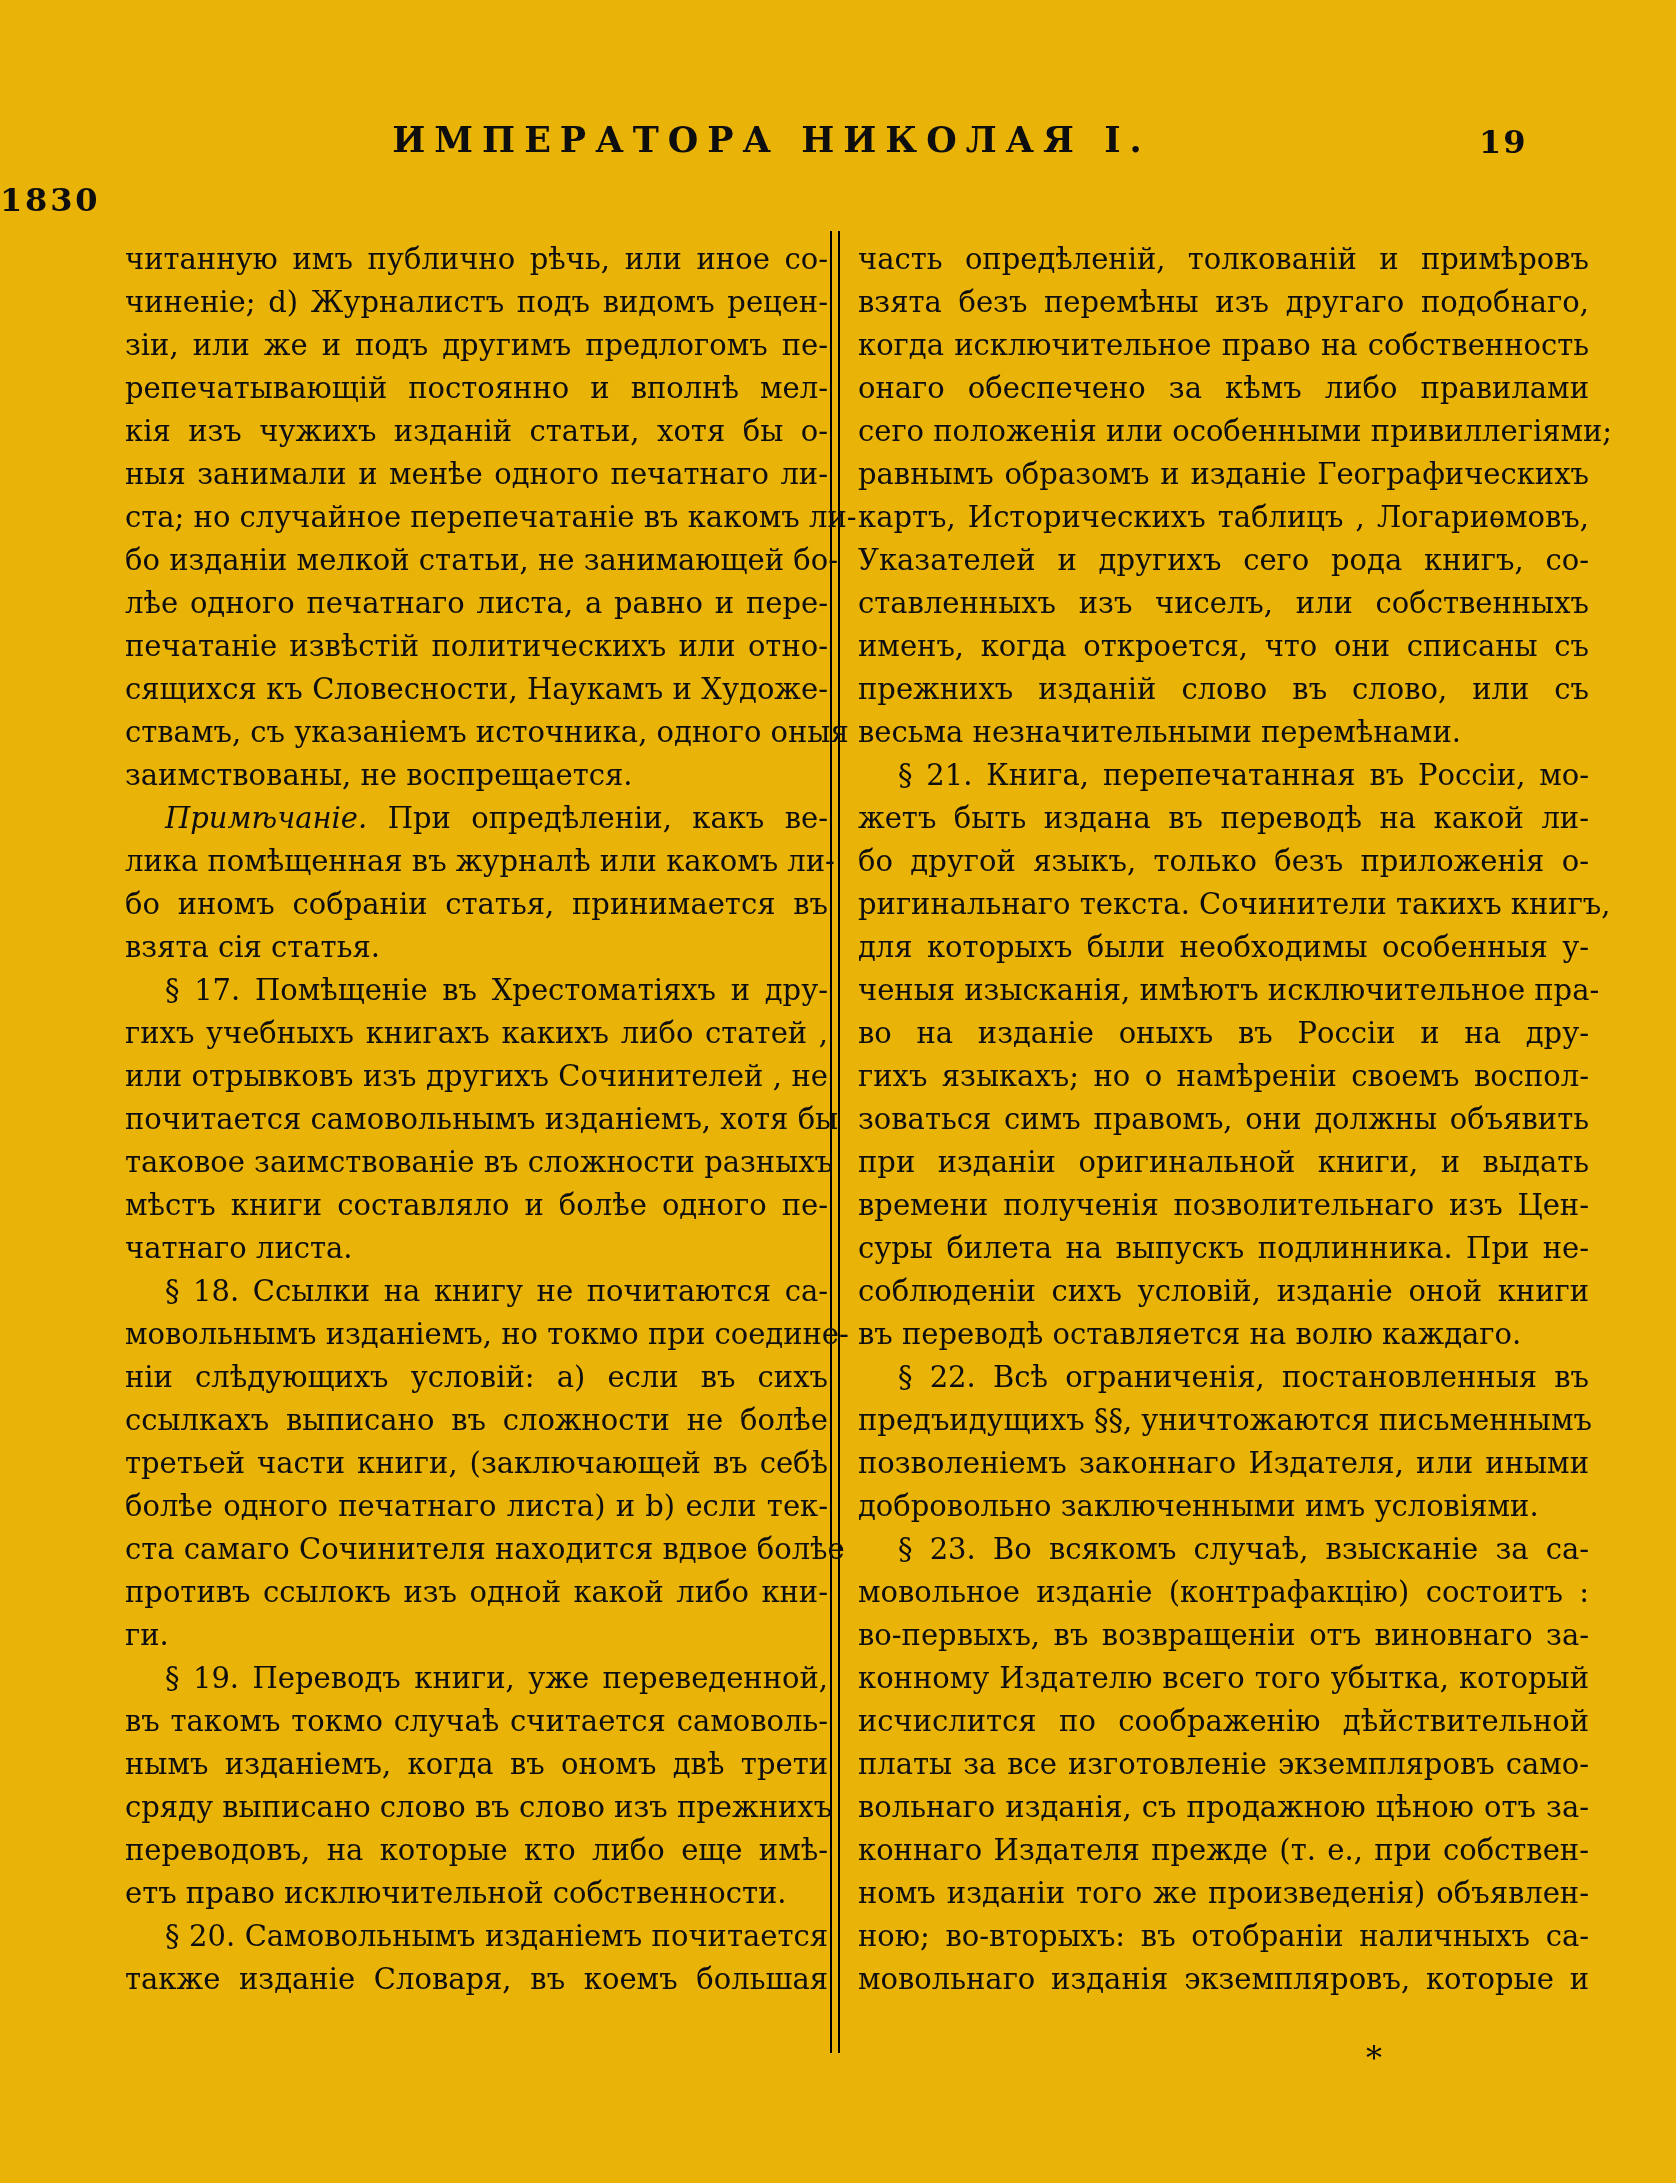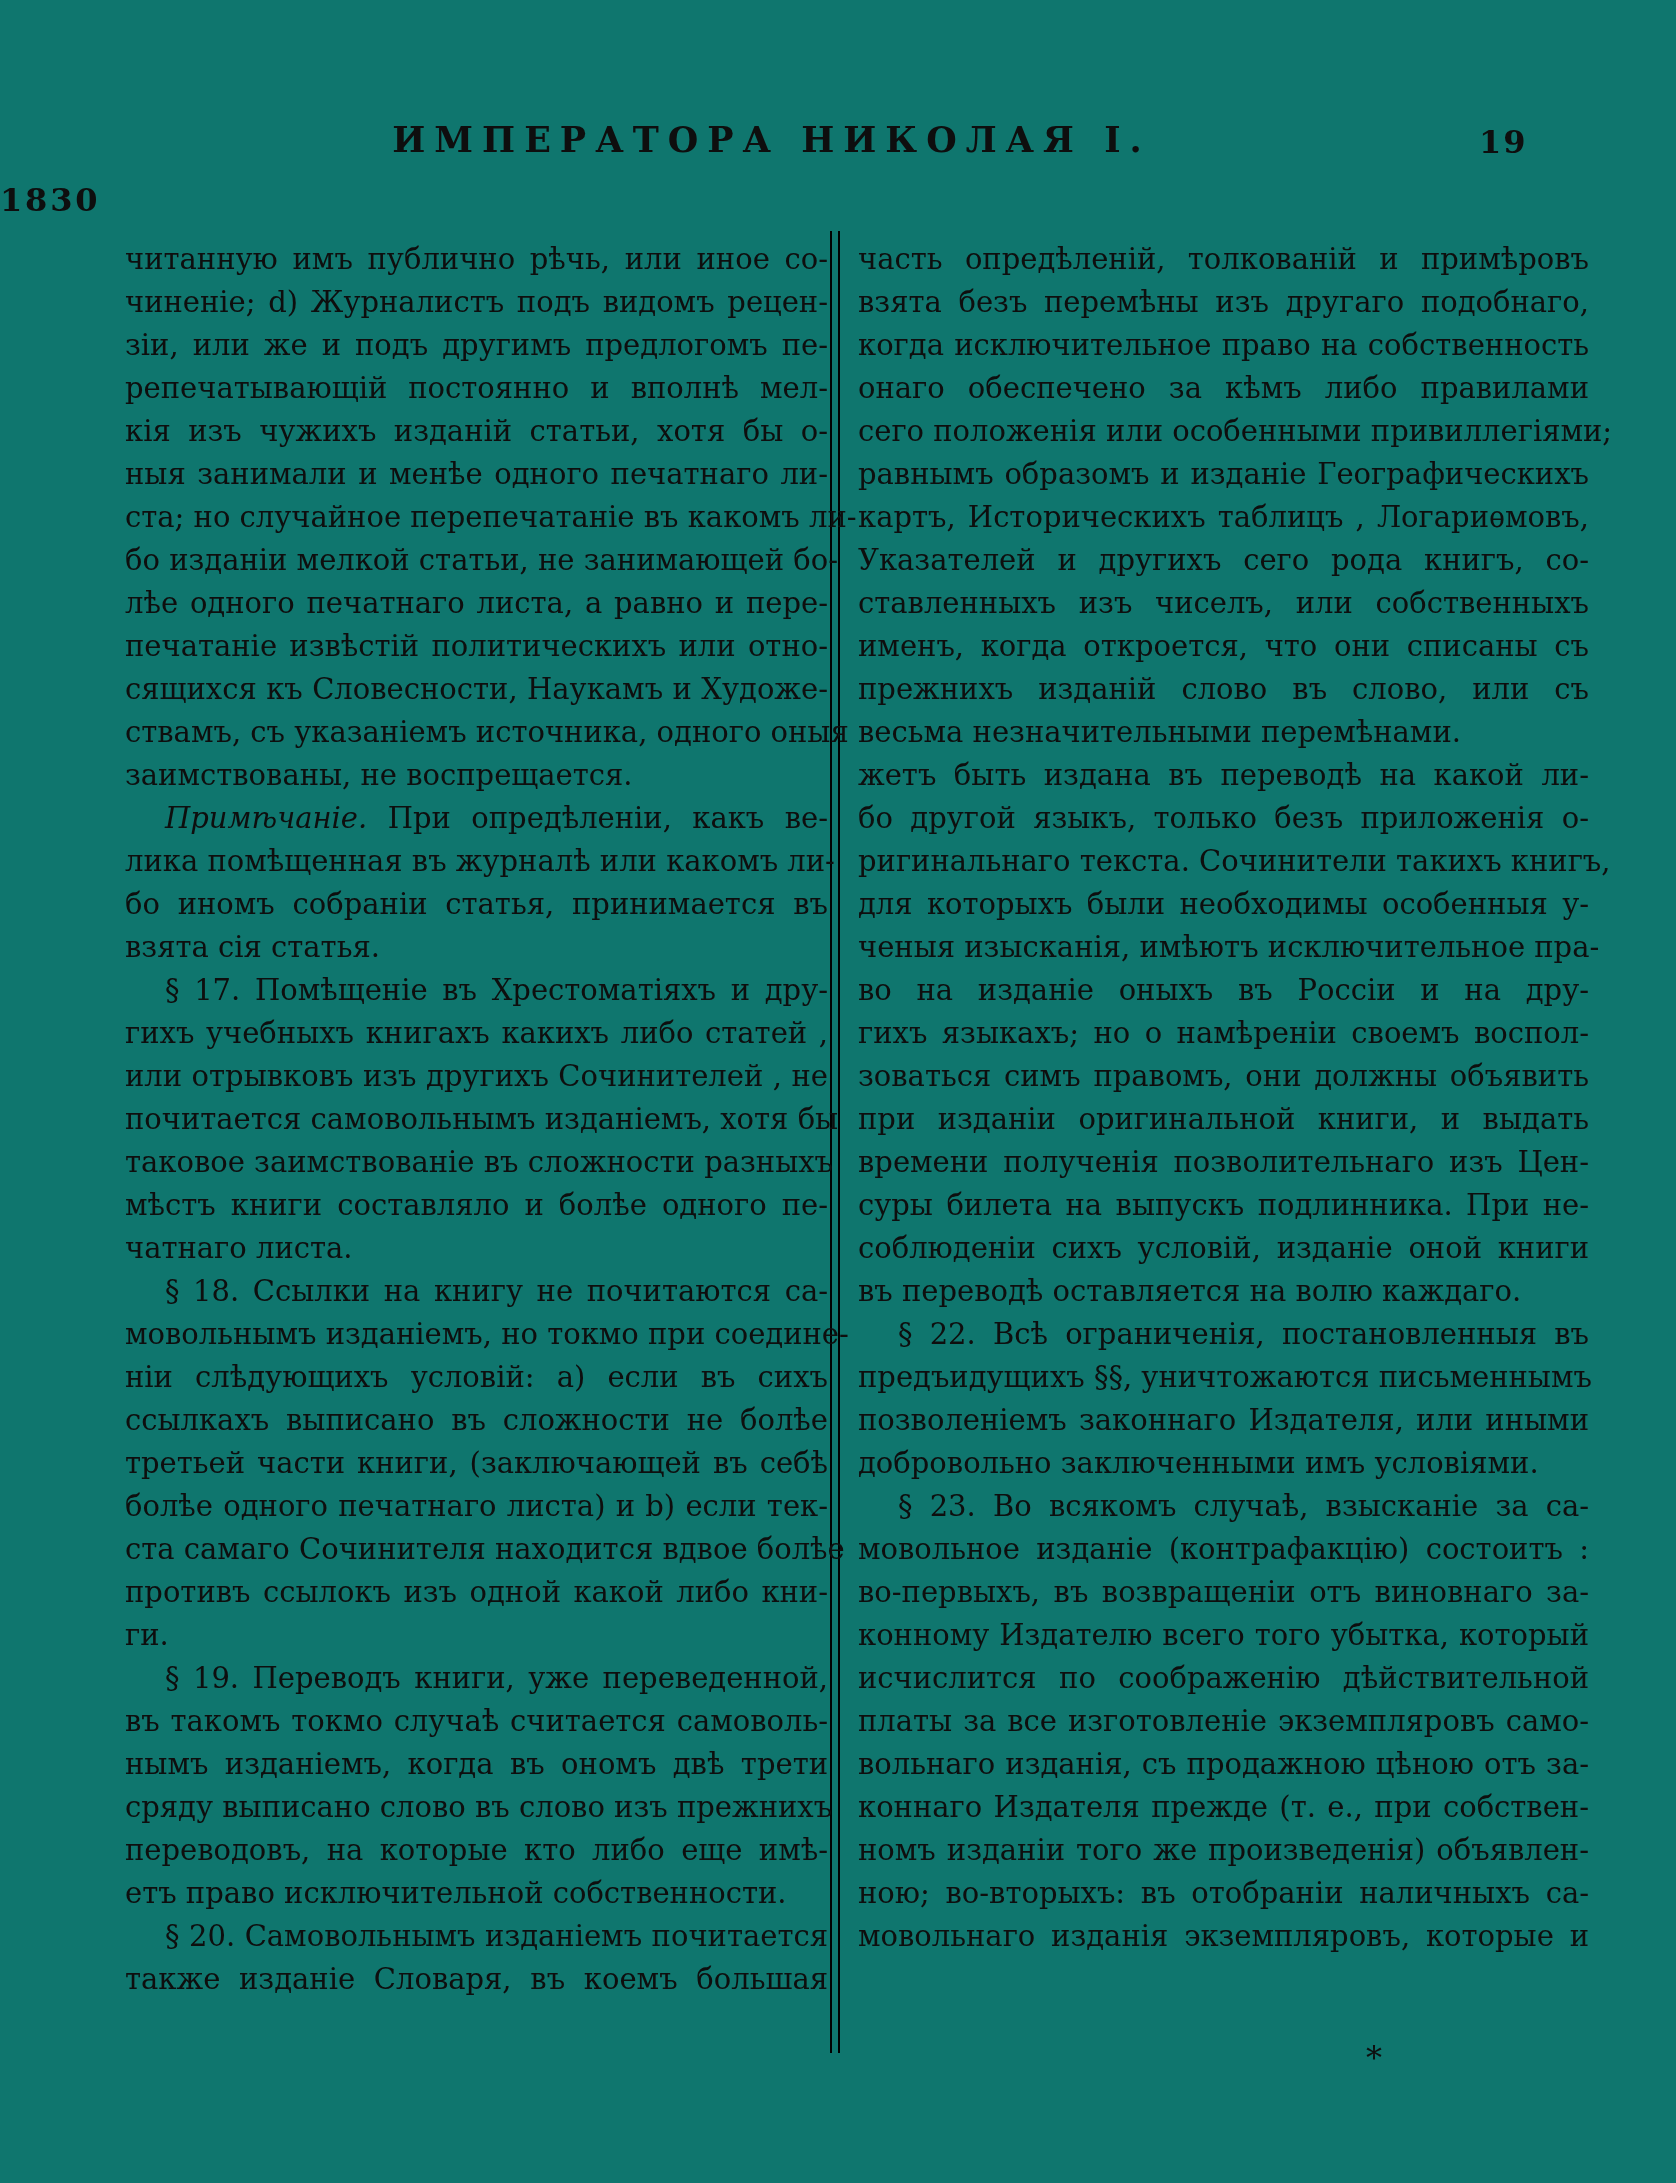--- a/index.html
+++ b/index.html
@@ -4,21 +4,21 @@
 <style>
   html, body {
     margin: 0;
     padding: 0;
     background: #ffffff;
   }
   .page {
     position: relative;
     width: 1677px;
     height: 2183px;
-    background: #0f766e;
+    background: #eab308;
     color: #0e0e0e;
     font-family: "DejaVu Serif", serif;
     overflow: hidden;
   }
   .title {
     position: absolute;
     top: 119px;
     left: 0;
     width: 1543px;
     text-align: center;
@@ -141,20 +141,21 @@
       <div class="line">когда исключительное право на собственность</div>
       <div class="line">онаго обеспечено за кѣмъ либо правилами</div>
       <div class="line">сего положенія или особенными привиллегіями;</div>
       <div class="line">равнымъ образомъ и изданіе Географическихъ</div>
       <div class="line">картъ, Историческихъ таблицъ , Логариѳмовъ,</div>
       <div class="line">Указателей и другихъ сего рода книгъ, со-</div>
       <div class="line">ставленныхъ изъ чиселъ, или собственныхъ</div>
       <div class="line">именъ, когда откроется, что они списаны съ</div>
       <div class="line">прежнихъ изданій слово въ слово, или съ</div>
       <div class="line end">весьма незначительными перемѣнами.</div>
+      <div class="line indent">§ 21. Книга, перепечатанная въ Россіи, мо-</div>
       <div class="line">жетъ быть издана въ переводѣ на какой ли-</div>
       <div class="line">бо другой языкъ, только безъ приложенія о-</div>
       <div class="line">ригинальнаго текста. Сочинители такихъ книгъ,</div>
       <div class="line">для которыхъ были необходимы особенныя у-</div>
       <div class="line">ченыя изысканія, имѣютъ исключительное пра-</div>
       <div class="line">во на изданіе оныхъ въ Россіи и на дру-</div>
       <div class="line">гихъ языкахъ; но о намѣреніи своемъ воспол-</div>
       <div class="line">зоваться симъ правомъ, они должны объявить</div>
       <div class="line">при изданіи оригинальной книги, и выдать</div>
       <div class="line">времени полученія позволительнаго изъ Цен-</div>

